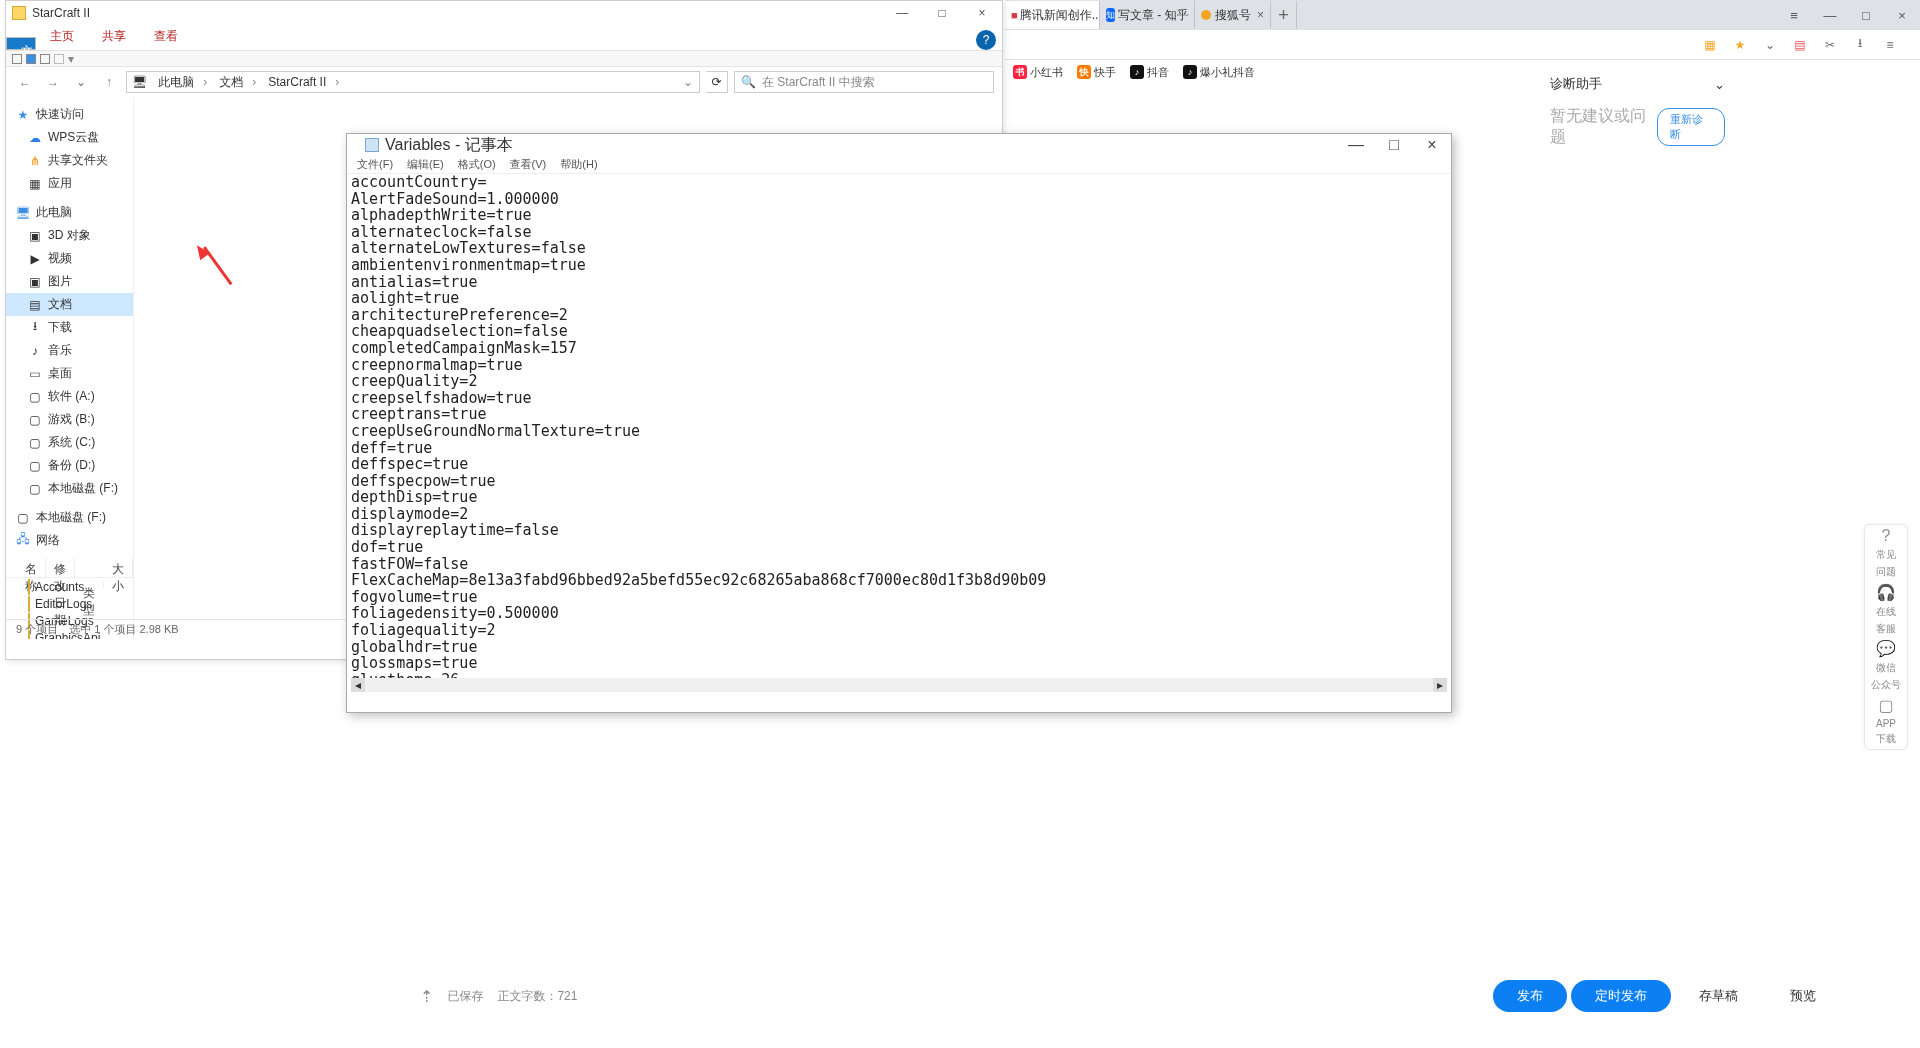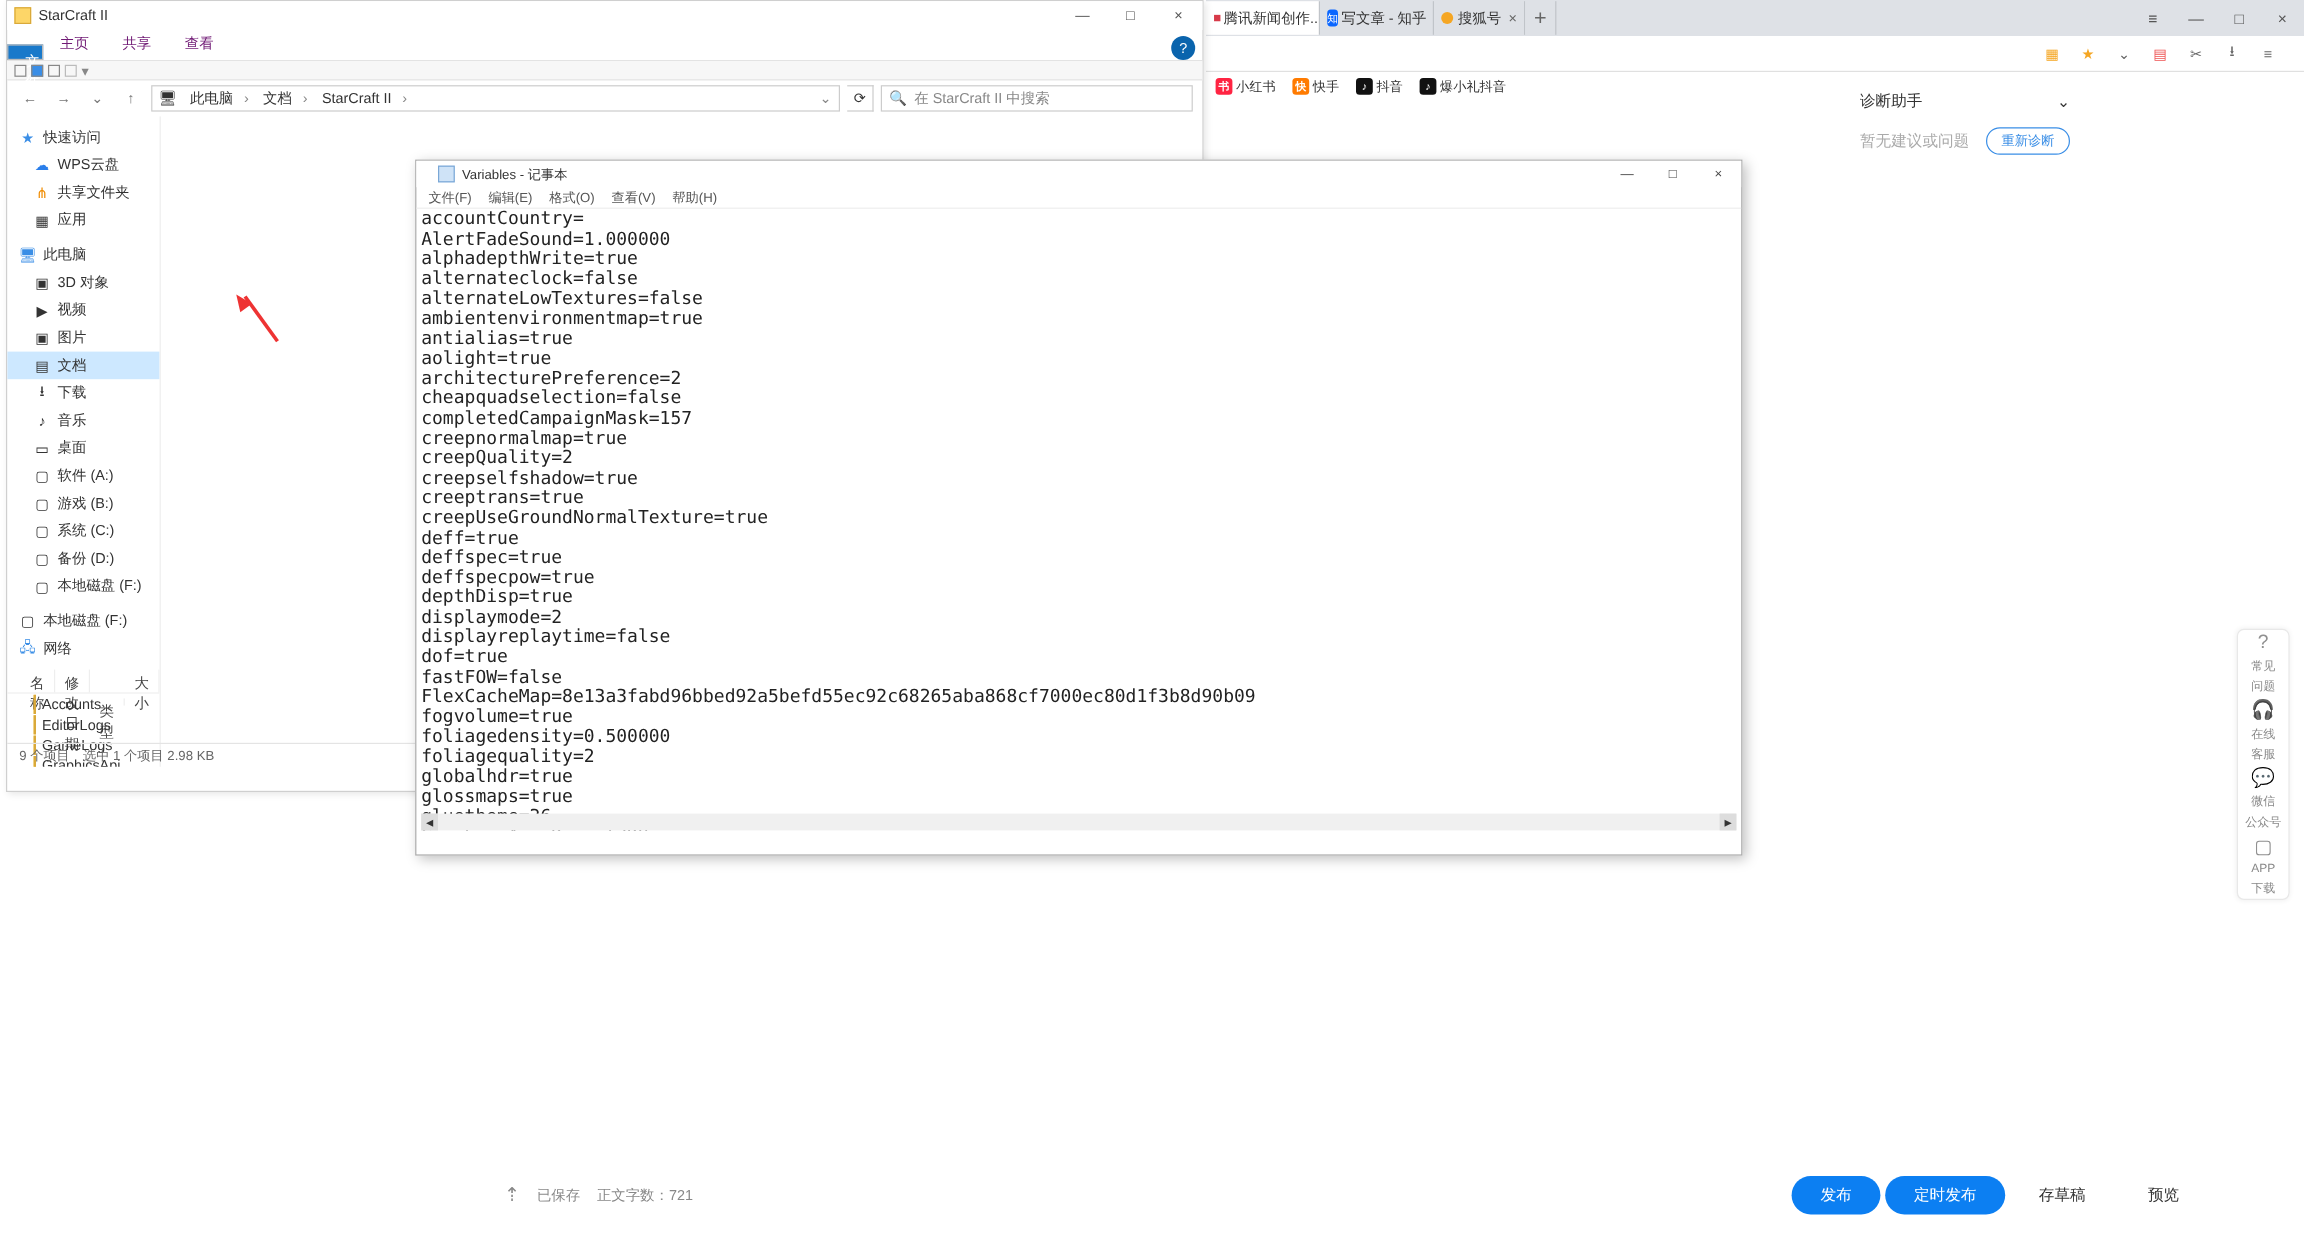--- a/index.html
+++ b/index.html
@@ -41,21 +41,21 @@
 
 .bottombar { bottom:30px; }
 
 
 .explorer { position:absolute; top:0; left:5px; width:998px; height:660px; background:#fff; border:1px solid #cfcfcf; box-shadow:2px 2px 6px rgba(0,0,0,.1);}
 .ex-title { height:24px; display:flex; align-items:center; padding-left:6px; gap:6px; background:#fff;}
 .ex-title .fico { width:14px; height:14px; background:#fdd668; border:1px solid #d9a93a;}
 .ex-sys { margin-left:auto; display:flex;}
 .ex-sys div { width:40px; height:24px; display:flex; align-items:center; justify-content:center; color:#555;}
 .ex-ribbon { height:26px; display:flex; align-items:flex-end; border-bottom:1px solid #e3e3e3;}
-.rtab { padding:5px 14px; font-size:12px; color:#701a75;}
+.rtab { padding:5px 14px; font-size:12px; color:#b91c1c;}
 .rtab.file { background:#1979ca; color:#fff;}
 .ex-help { width:20px; height:20px; border-radius:50%; background:#0a64ad; color:#fff; margin-left:auto; margin-right:6px; display:flex; align-items:center; justify-content:center; font-size:12px;}
 .ex-qa { height:16px; background:#f7f7f7; border-bottom:1px solid #e4e4e4; display:flex; align-items:center; gap:4px; padding-left:6px;}
 .qa-sq { width:10px; height:10px; border:1px solid #888;}
 .qa-sq.b { background:#3a8ee6;}
 .ex-addr { height:30px; display:flex; align-items:center; gap:6px; padding:0 8px;}
 .navbtn { width:22px; height:22px; display:flex; align-items:center; justify-content:center; color:#777;}
 .crumbbox { flex:1; height:22px; border:1px solid #ccc; display:flex; align-items:center; font-size:12px;}
 .crumb { padding:0 6px; display:flex; align-items:center; gap:4px;}
 .crumb::after { content:"›"; color:#888; margin-left:5px;}
@@ -80,21 +80,21 @@
 .file { background:#fff; border:1px solid #bbb; width:11px; height:13px;}
 .ex-status { position:absolute; bottom:0; left:0; right:0; height:20px; border-top:1px solid #e4e4e4; padding-left:10px; font-size:11px; color:#666; display:flex; align-items:center;}
 
 
 .redbox { position:absolute; border:3px solid #e33; pointer-events:none;}
 .arrow { position:absolute; width:3px; background:#e33; transform-origin:top left; }
 .arrowhead { position:absolute; width:0; height:0; border-left:6px solid transparent; border-right:6px solid transparent; border-bottom:14px solid #e33;}
 
 
 .notepad { position:absolute; top:132px; left:340px; width:1106px; height:580px; background:#fff; border:1px solid #aaa; box-shadow:3px 3px 10px rgba(0,0,0,.25);}
-.np-title { height:22px; background:#fff; display:flex; align-items:center; padding-left:18px; gap:6px; font-size:11px;text-align:center;}
+.np-title { height:22px; background:#fff; display:flex; align-items:center; padding-left:18px; gap:6px; font-size:16px;text-align:center;}
 .np-title .nico { width:14px; height:14px; background:#cfe3f7; border:1px solid #7aa7d6;}
 .np-sys { margin-left:auto; display:flex;}
 .np-sys div { width:38px; height:22px; display:flex; align-items:center; justify-content:center; color:#444;}
 .np-menu { height:18px; display:flex; gap:2px; padding-left:4px; font-size:11px; color:#555; border-bottom:1px solid #eee;}
 .np-menu span { padding:1px 6px;}
 .np-body { position:absolute; top:40px; bottom:20px; left:4px; right:4px; overflow:hidden; font-family:Consolas,monospace; font-size:15px; line-height:16.6px; white-space:pre; color:#222;}
 .np-status { position:absolute; bottom:0; left:0; right:0; height:20px; border-top:1px solid #ddd; background:#f4f4f4; display:flex; align-items:center; font-size:11px; color:#555;}
 .np-status .cell { padding:0 14px; border-left:1px solid #ddd; height:100%; display:flex; align-items:center;}
 .np-status .first { margin-left:auto; padding-right:40px; border:none;}
 .np-scroll { position:absolute; bottom:20px; left:4px; right:4px; height:14px; background:#f0f0f0;}
@@ -154,21 +154,21 @@
       <span>爆小礼抖音</span>
     </div>
 </div>
 
 <div class="diag-panel">
   <div class="diag-hdr">
       <span>诊断助手</span>
       <span>⌄</span>
     </div>
   <div class="diag-body">
-      <span style="color:#aaa;font-size:13px">暂无建议或问题</span>
+      <span style="color:#aaa;font-size:16px">暂无建议或问题</span>
       <span class="rediag">重新诊断</span>
     </div>
 </div>
 
 <div class="floatbar">
   <div class="fbi">
       <span class="glyph" style="font-size:16px">?</span>
       <span>常见</span>
       <span>问题</span>
     </div>

